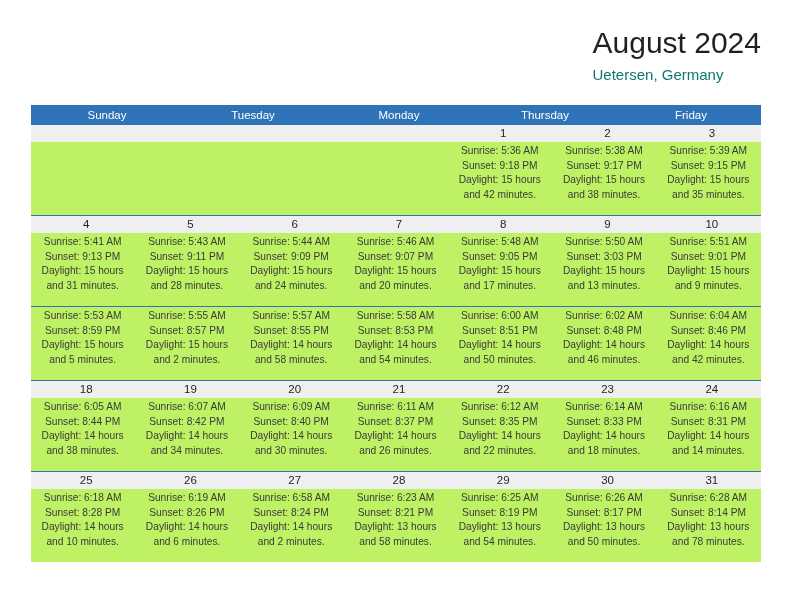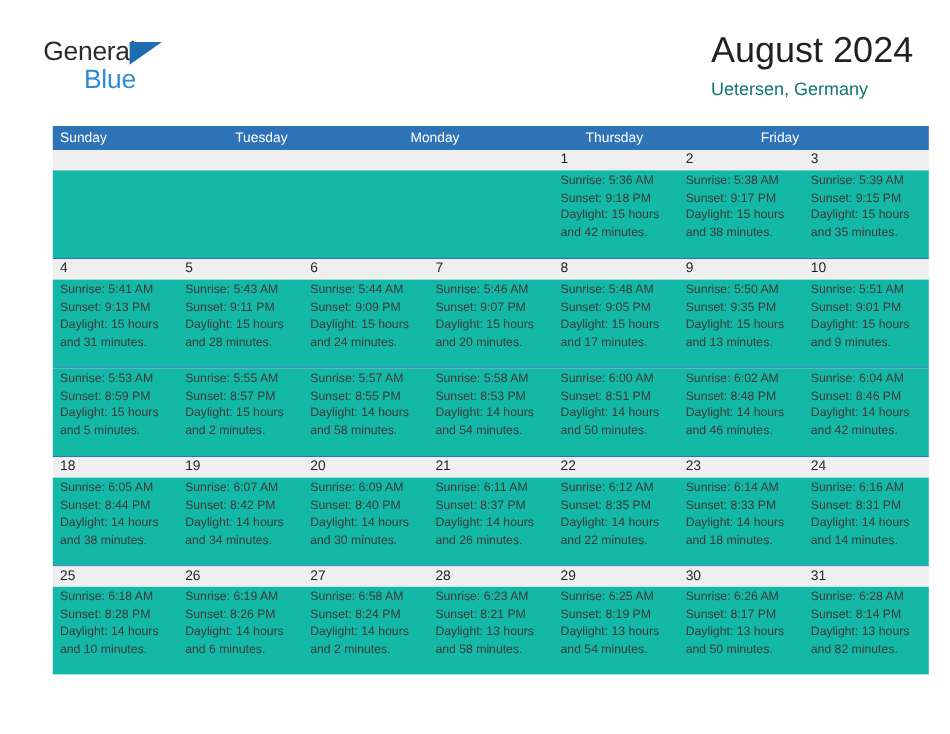--- a/index.html
+++ b/index.html
@@ -78,23 +78,24 @@
     margin-top: 4px;
     font-size: 15px;
     color: #0f766e;
     line-height: 18px;
     white-space: nowrap;
   }
 
   
   .calendar {
     position: absolute;
-    left: 44px;
+    left: 31px;
     top: 105px;
     width: 730px;
+    text-align: center;
   }
   .dow-row {
     display: flex;
     background: #2e73b8;
     height: 20px;
   }
   .dow-cell {
     flex: 1 1 0;
     color: #ffffff;
     font-size: 11.5px;
@@ -117,21 +118,21 @@
   .numcell {
     flex: 1 1 0;
     font-size: 11.5px;
     line-height: 17px;
     color: #231f20;
     padding-left: 6px;
     box-sizing: border-box;
   }
   .detailrow {
     display: flex;
-    background: #14b8a6;
+    background: #bef264;
     height: 73px;
   }
   .detailcell {
     flex: 1 1 0;
     padding: 2px 7px 0 6px;
     box-sizing: border-box;
   }
   .dline {
     font-size: 10.2px;
     line-height: 14.6px;
@@ -139,25 +140,20 @@
     white-space: nowrap;
   }
 </style>
 </head>
 <body>
 
 <div class="page">
 
   <div class="masthead">
 
-    <div class="brand">
-      <span class="brand-row1">General</span>
-      <span class="brand-tri"></span>
-      <span class="brand-row2">Blue</span>
-    </div>
 
     <div class="title-block">
       <div class="cal-title">August 2024</div>
       <div class="cal-subtitle">Uetersen, Germany</div>
     </div>
 
   </div>
 
   <div class="calendar">
     <div class="dow-row" id="dow-row">
@@ -239,21 +235,21 @@
               <div class="dline">and 20 minutes.</div>
             </div>
             <div class="detailcell">
               <div class="dline">Sunrise: 5:48 AM</div>
               <div class="dline">Sunset: 9:05 PM</div>
               <div class="dline">Daylight: 15 hours</div>
               <div class="dline">and 17 minutes.</div>
             </div>
             <div class="detailcell">
               <div class="dline">Sunrise: 5:50 AM</div>
-              <div class="dline">Sunset: 9:35 PM</div>
+              <div class="dline">Sunset: 3:03 PM</div>
               <div class="dline">Daylight: 15 hours</div>
               <div class="dline">and 13 minutes.</div>
             </div>
             <div class="detailcell">
               <div class="dline">Sunrise: 5:51 AM</div>
               <div class="dline">Sunset: 9:01 PM</div>
               <div class="dline">Daylight: 15 hours</div>
               <div class="dline">and 9 minutes.</div>
             </div>
           </div>
@@ -403,20 +399,20 @@
             <div class="detailcell">
               <div class="dline">Sunrise: 6:26 AM</div>
               <div class="dline">Sunset: 8:17 PM</div>
               <div class="dline">Daylight: 13 hours</div>
               <div class="dline">and 50 minutes.</div>
             </div>
             <div class="detailcell">
               <div class="dline">Sunrise: 6:28 AM</div>
               <div class="dline">Sunset: 8:14 PM</div>
               <div class="dline">Daylight: 13 hours</div>
-              <div class="dline">and 82 minutes.</div>
+              <div class="dline">and 78 minutes.</div>
             </div>
           </div>
         </div>
       </div>
   </div>
 
 </div>
 
 </body></html>

